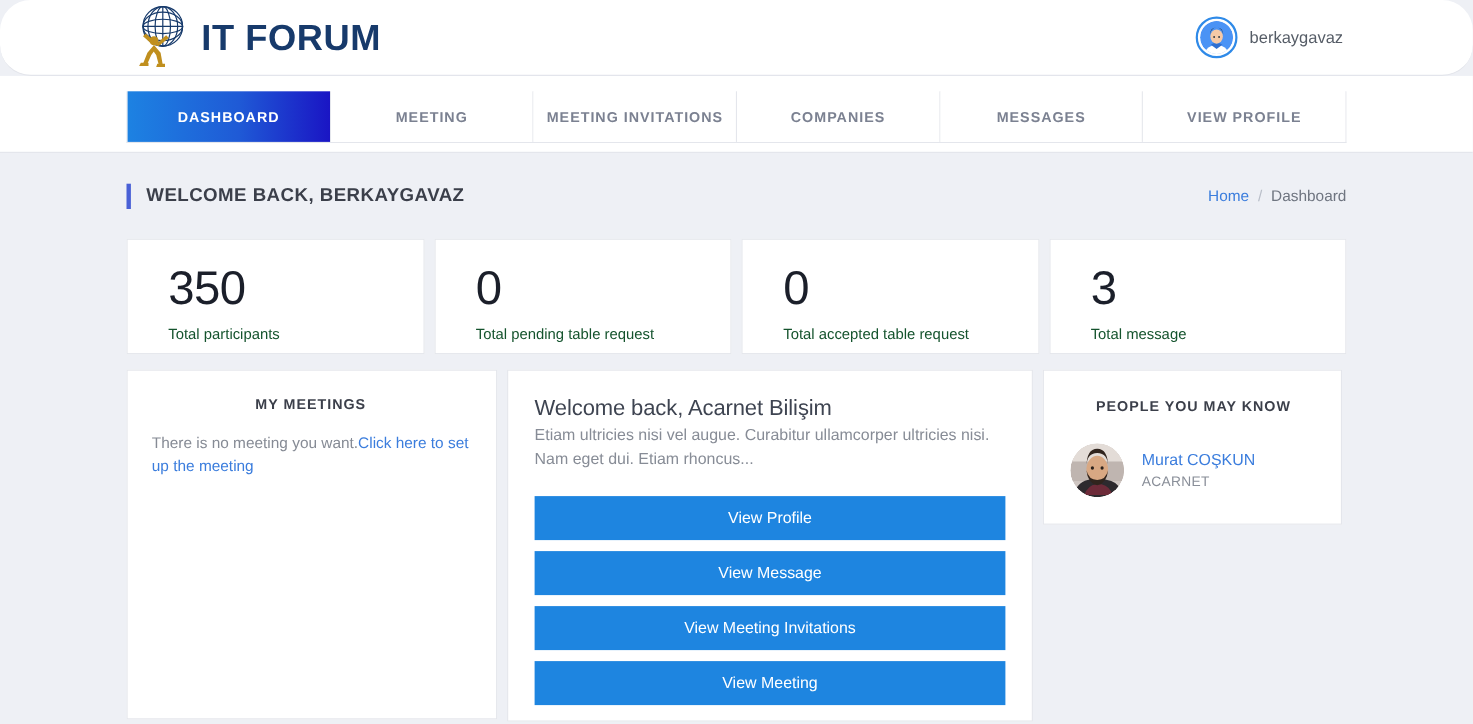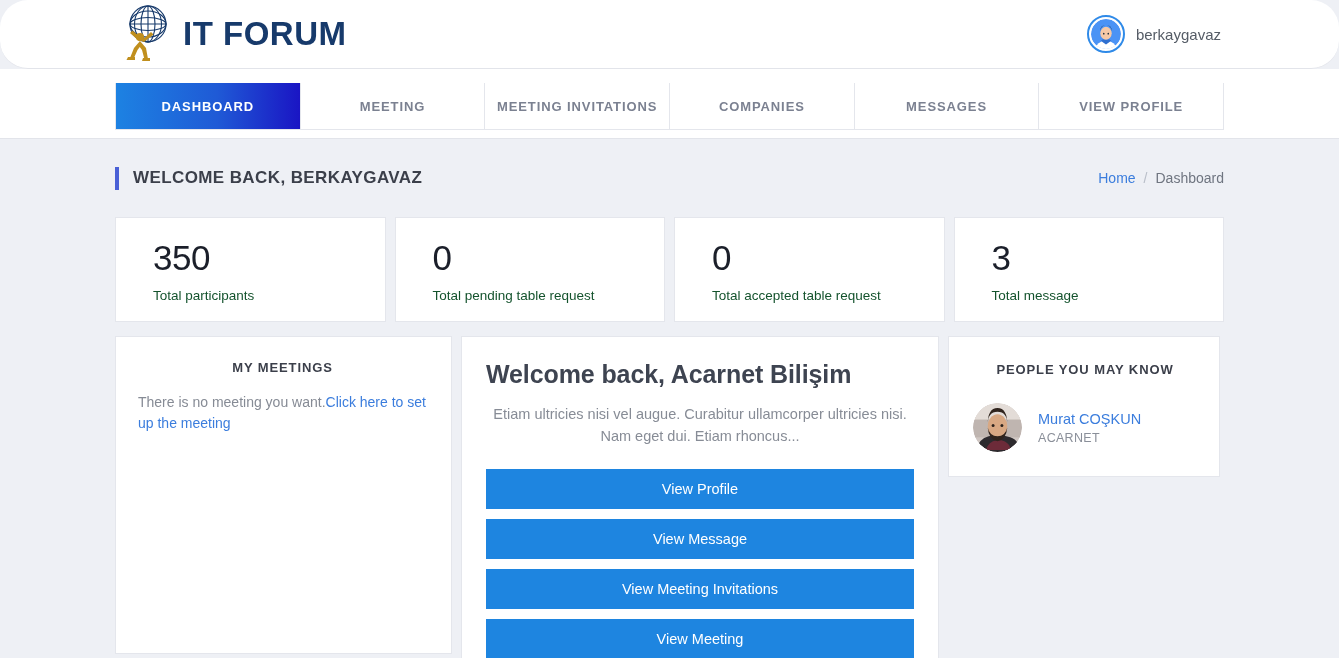--- a/index.html
+++ b/index.html
@@ -111,21 +111,21 @@
   
   .stats { display: flex; gap: 9px; }
   .stat-card {
     flex: 1 1 0;
     background: #fff;
     border: 1px solid #e4e6ec;
     height: 105px;
     padding: 22px 0 0 37px;
   }
   .stat-num {
-    font-size: 35px;
+    font-size: 43px;
     font-weight: normal;
     color: #1b1f2a;
     line-height: 1.05;
     letter-spacing: -0.5px;
   }
   .stat-label {
     font-size: 13.5px;
     color: #14532d;
     margin-top: 11px;
   }
@@ -155,31 +155,30 @@
   }
   .meeting-text {
     margin-top: 17px;
     font-size: 14px;
     line-height: 21px;
     color: #868b95;
   }
   .meeting-text .link { color: #3b7ddd; cursor: pointer; }
 
   .welcome-title {
-    font-size: 25px;
-    font-weight: bold;
+    font-size: 20px;
+    font-weight: normal;
     color: #3e4451;
     letter-spacing: -0.1px;
   }
   .welcome-body {
-    margin-top: 14px;
+    margin-top: 2px;
     font-size: 14.5px;
     line-height: 22px;
     color: #878c96;
-    text-align: center;
   }
   .btn-stack { margin-top: 22px; display: flex; flex-direction: column; gap: 10px; }
   .btn {
     height: 40px;
     background: #1e85e0;
     color: #ffffff;
     font-size: 14.5px;
     display: flex;
     align-items: center;
     justify-content: center;

